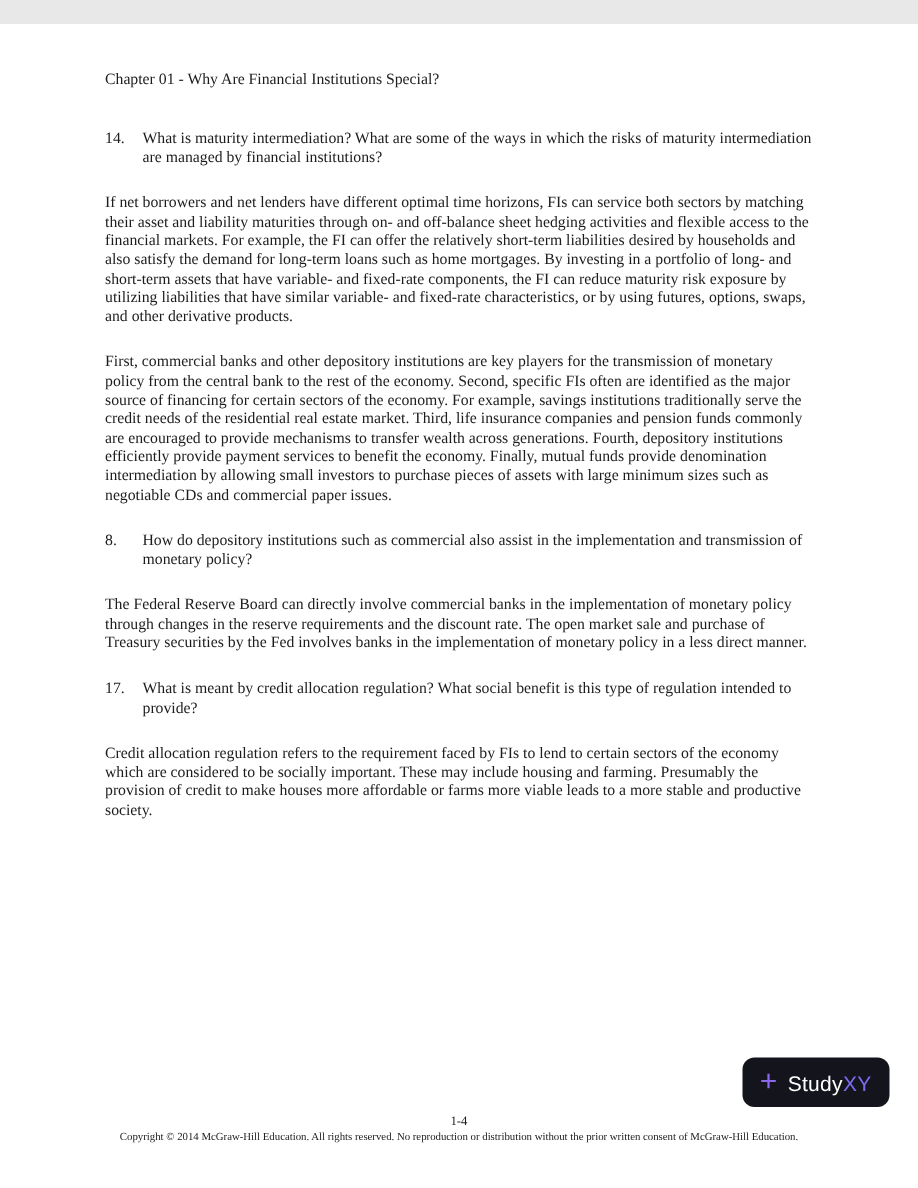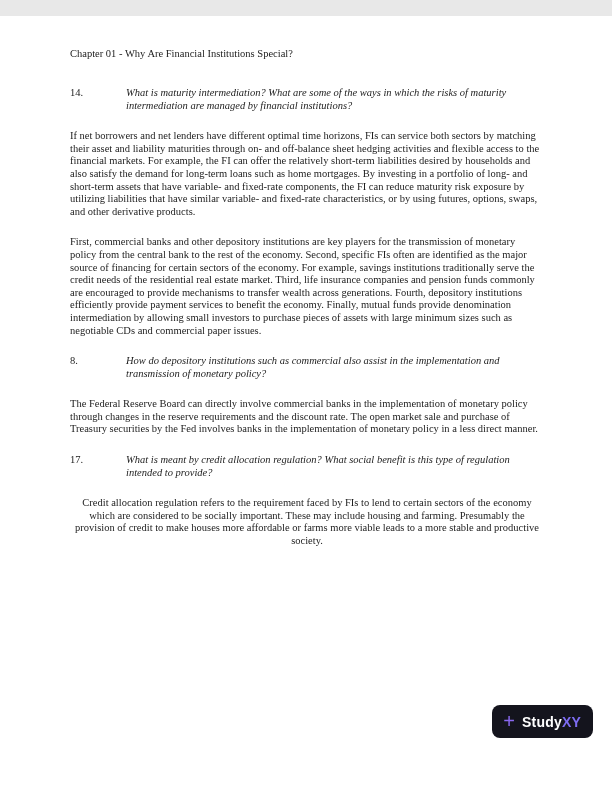--- a/index.html
+++ b/index.html
@@ -33,54 +33,51 @@
     font-size: 10.5px;
     line-height: 12.6px;
   }
   .para {
     margin: 0 0 18px 0;
     text-align: left;
   }
   .question {
     display: flex;
     margin: 0 0 18px 0;
-    gap: 31px;
   }
   .qnum {
     width: 25px;
     flex: none;
   }
   .qtext {
     flex: 1;
-    font-style: italic;
   }
   .qa:last-child .para.answer {
     margin-bottom: 0;
-    text-align: center;
   }
   .brand-badge {
     position: absolute;
     top: 689px;
     right: 19px;
     height: 33px;
     border-radius: 8px;
     display: flex;
     align-items: center;
     padding: 0 12px 0 11px;
   }
   .brand-badge .plus {
     font-family: "Liberation Sans", sans-serif;
     font-size: 20px;
     font-weight: 400;
     line-height: 1;
     margin: -2px 7px 0 0;
   }
   .brand-badge .brand-text {
     font-family: "Liberation Sans", sans-serif;
-    font-weight: bold;
+    font-weight: normal;
     font-size: 14px;
     letter-spacing: 0.2px;
     color: #ffffff;
     line-height: 1;
   }
   .footer {
     position: absolute;
     left: 0;
     right: 0;
     top: 726px;
@@ -136,14 +133,18 @@
       <p class="para answer">Credit allocation regulation refers to the requirement faced by FIs to lend to certain sectors of the economy which are considered to be socially important. These may include housing and farming. Presumably the provision of credit to make houses more affordable or farms more viable leads to a more stable and productive society.</p>
     </div>
 
   </div>
 
   <div class="brand-badge" style="background: rgb(20, 20, 29);">
     <span class="plus" style="color: rgb(138, 104, 240);">+</span>
     <span class="brand-text"><span>Study</span><span class="xy" style="color: rgb(125, 108, 242);">XY</span></span>
   </div>
 
+  <div class="footer">
+    <div class="page-number">1-4</div>
+    <div class="copyright">Copyright © 2014 McGraw-Hill Education. All rights reserved. No reproduction or distribution without the prior written consent of McGraw-Hill Education.</div>
+  </div>
 
 </div>
 
 </body></html>

